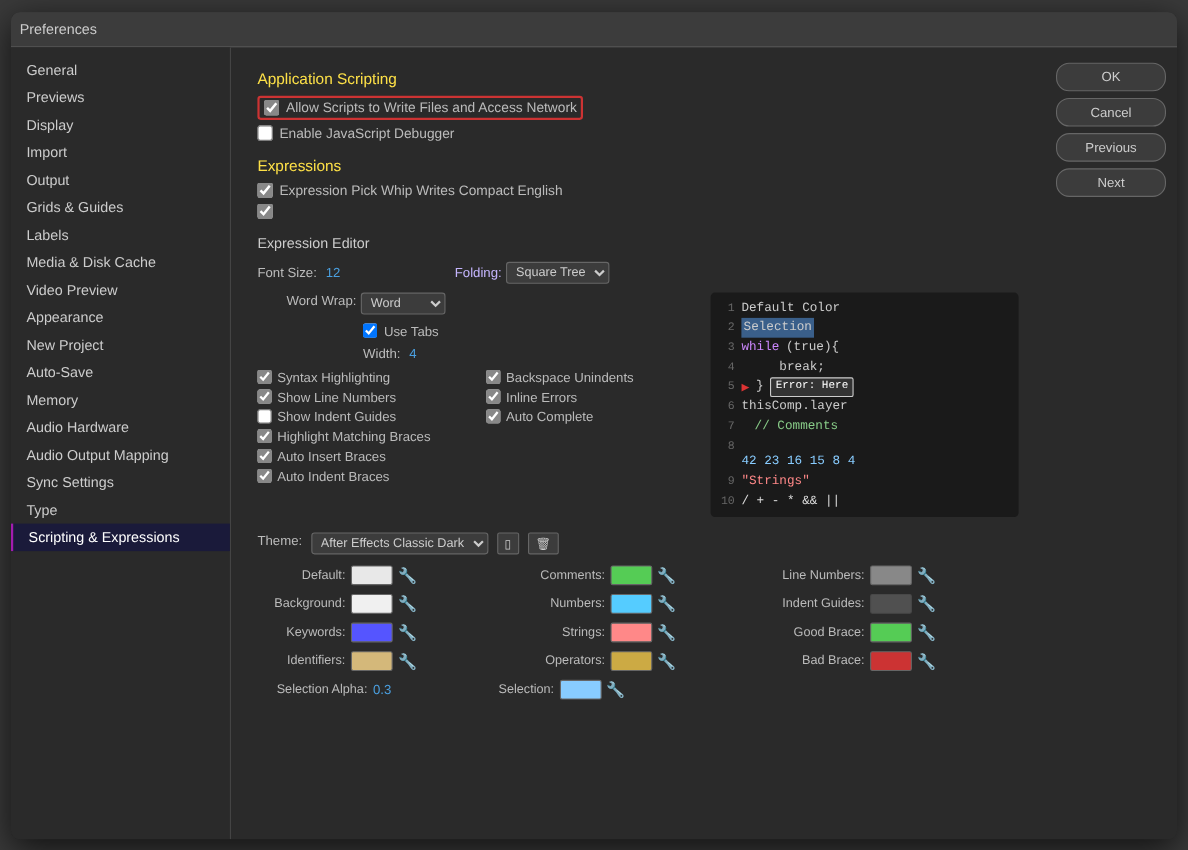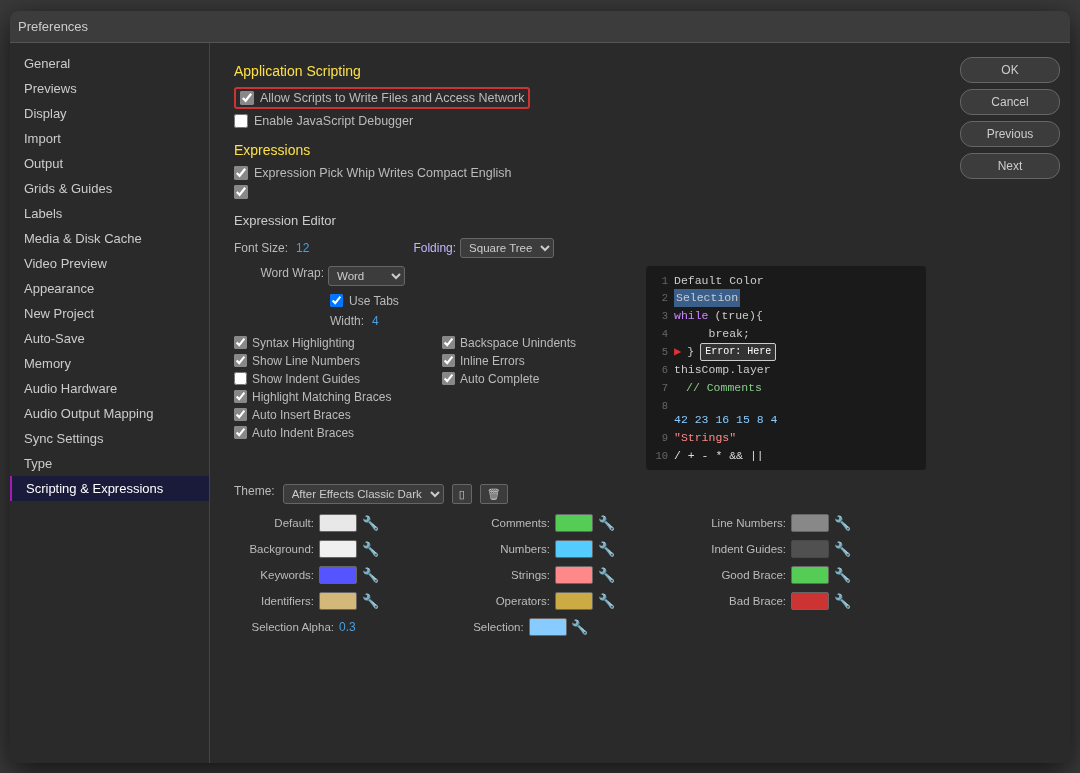--- a/index.html
+++ b/index.html
@@ -491,21 +491,21 @@
             <span class="eyedropper">🔧</span>
           </div>
 
           <div class="color-item">
             <label>Bad Brace:</label>
             <span class="color-swatch" style="background:#cc3333;"></span>
             <span class="eyedropper">🔧</span>
           </div>
         </div>
 
-        <div style="display:flex; gap:48px; margin-top:8px; align-items:center;">
+        <div style="display:flex; gap:28px; margin-top:8px; align-items:center;">
           <div class="color-item">
             <label style="min-width:100px;">Selection Alpha:</label>
             <span class="alpha-val">0.3</span>
           </div>
           <div class="color-item" style="margin-left:40px;">
             <label>Selection:</label>
             <span class="color-swatch" style="background:#88ccff;"></span>
             <span class="eyedropper">🔧</span>
           </div>
         </div>

